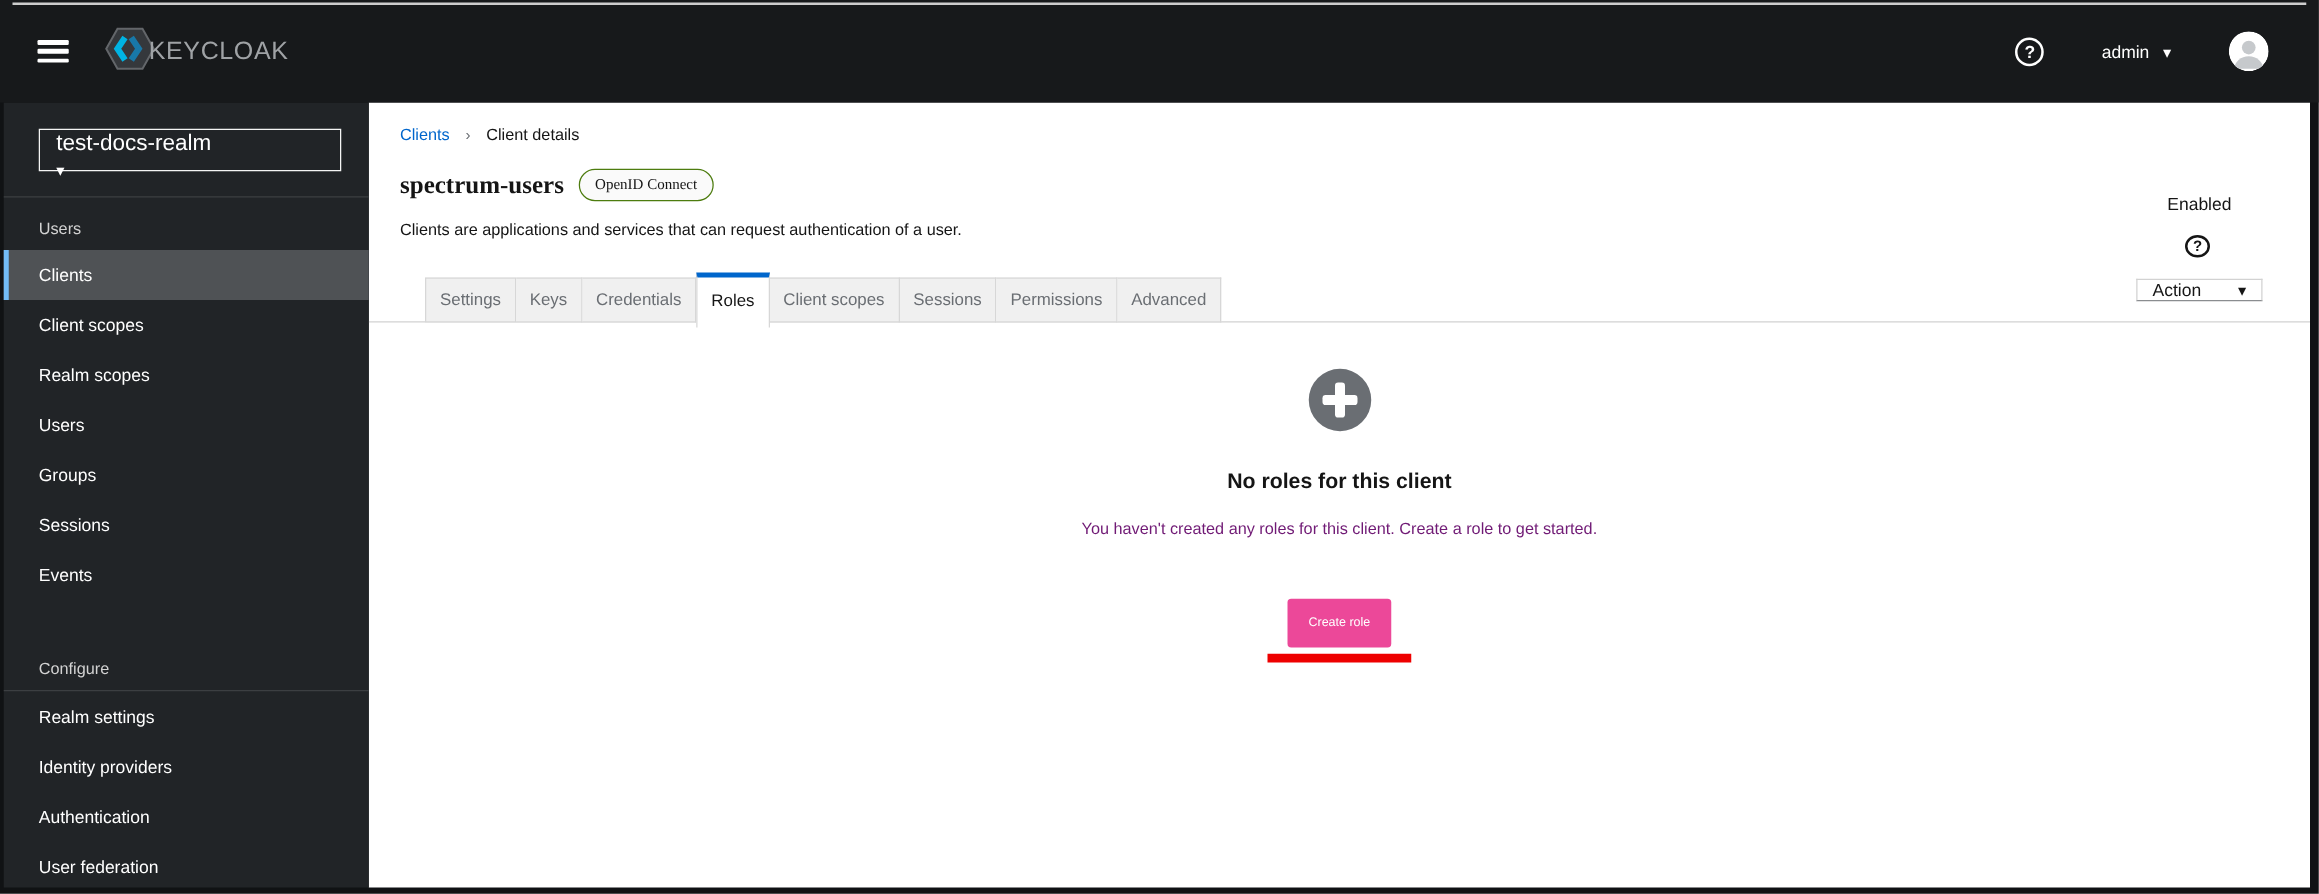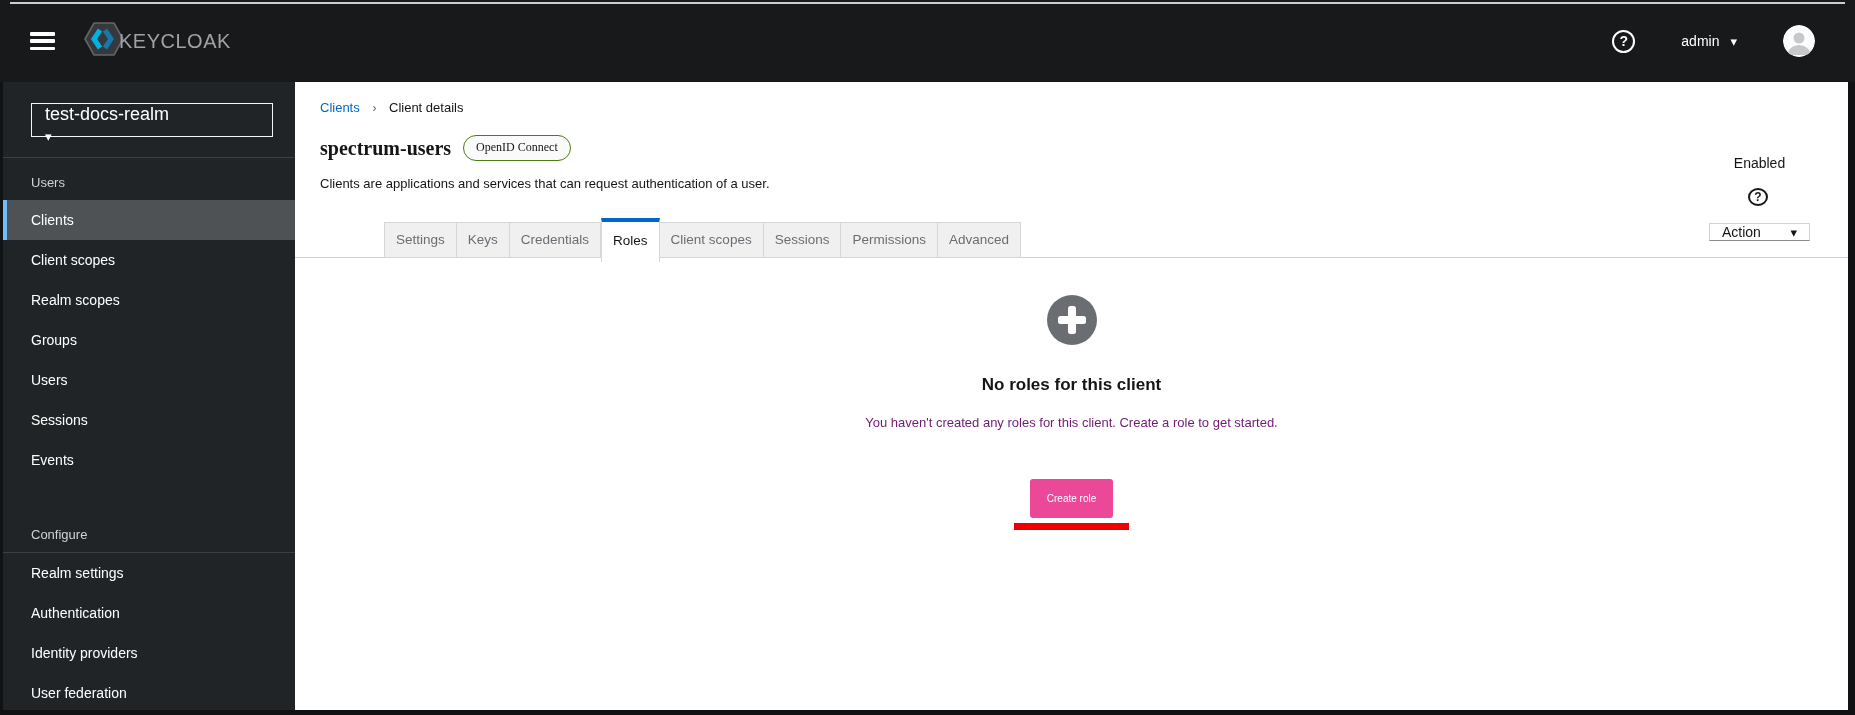--- a/index.html
+++ b/index.html
@@ -81,21 +81,21 @@
   .help-dark::before { content:"?"; }
   .action-select {
     width:101px; height:48px; border:1px solid #d2d2d2; border-bottom-color:#8a8d90;
     background:#fff; padding:0 12px; font-size:14px; color:#151515;
     display:flex; align-items:center; justify-content:space-between; cursor:pointer;
   }
   .caret-down-dark::before { content:"▾"; color:#151515; font-size:13px; }
 
   
   .tabs-wrap { position:absolute; top:136px; left:0; width:100%; height:48px; }
-  .tabs { display:flex; padding-left:45px; position:relative; z-index:1;margin-left:44px; }
+  .tabs { display:flex; padding-left:45px; position:relative; z-index:1; }
   .tab {
     margin-top:4px; height:36px; line-height:34px;
     background:#f0f0f0; border:1px solid #d7d7d7; border-left:none;
     padding:0 11px; font-size:13.5px; color:#6a6e73; cursor:pointer; white-space:nowrap;
   }
   .tab:first-child { border-left:1px solid #d7d7d7; }
   .tab.active {
     margin-top:0; height:44px; line-height:37px;
     background:#fff; border:1px solid #d7d7d7; border-top:4px solid #0066cc; border-bottom:none;
     color:#151515; position:relative; z-index:3;
@@ -159,31 +159,31 @@
     <span>test-docs-realm</span>
     <span class="caret-down-white"></span>
   </div>
   <div class="side-divider"></div>
   <nav id="sidebar-nav">
       <div class="nav-section">
         <div class="nav-group-label">Users</div>
         <div class="nav-item active">Clients</div>
         <div class="nav-item">Client scopes</div>
         <div class="nav-item">Realm scopes</div>
+        <div class="nav-item">Users</div>
         <div class="nav-item">Groups</div>
-        <div class="nav-item">Users</div>
         <div class="nav-item">Sessions</div>
         <div class="nav-item">Events</div>
       </div>
       <div class="nav-section">
         <div class="nav-group-label">Configure</div>
         <div class="nav-group-divider"></div>
         <div class="nav-item">Realm settings</div>
+        <div class="nav-item">Identity providers</div>
         <div class="nav-item">Authentication</div>
-        <div class="nav-item">Identity providers</div>
         <div class="nav-item">User federation</div>
       </div>
     </nav>
 </aside>
 
 <main class="main">
 
   <div class="breadcrumb">
     <a>Clients</a>
     <span class="sep">›</span>

